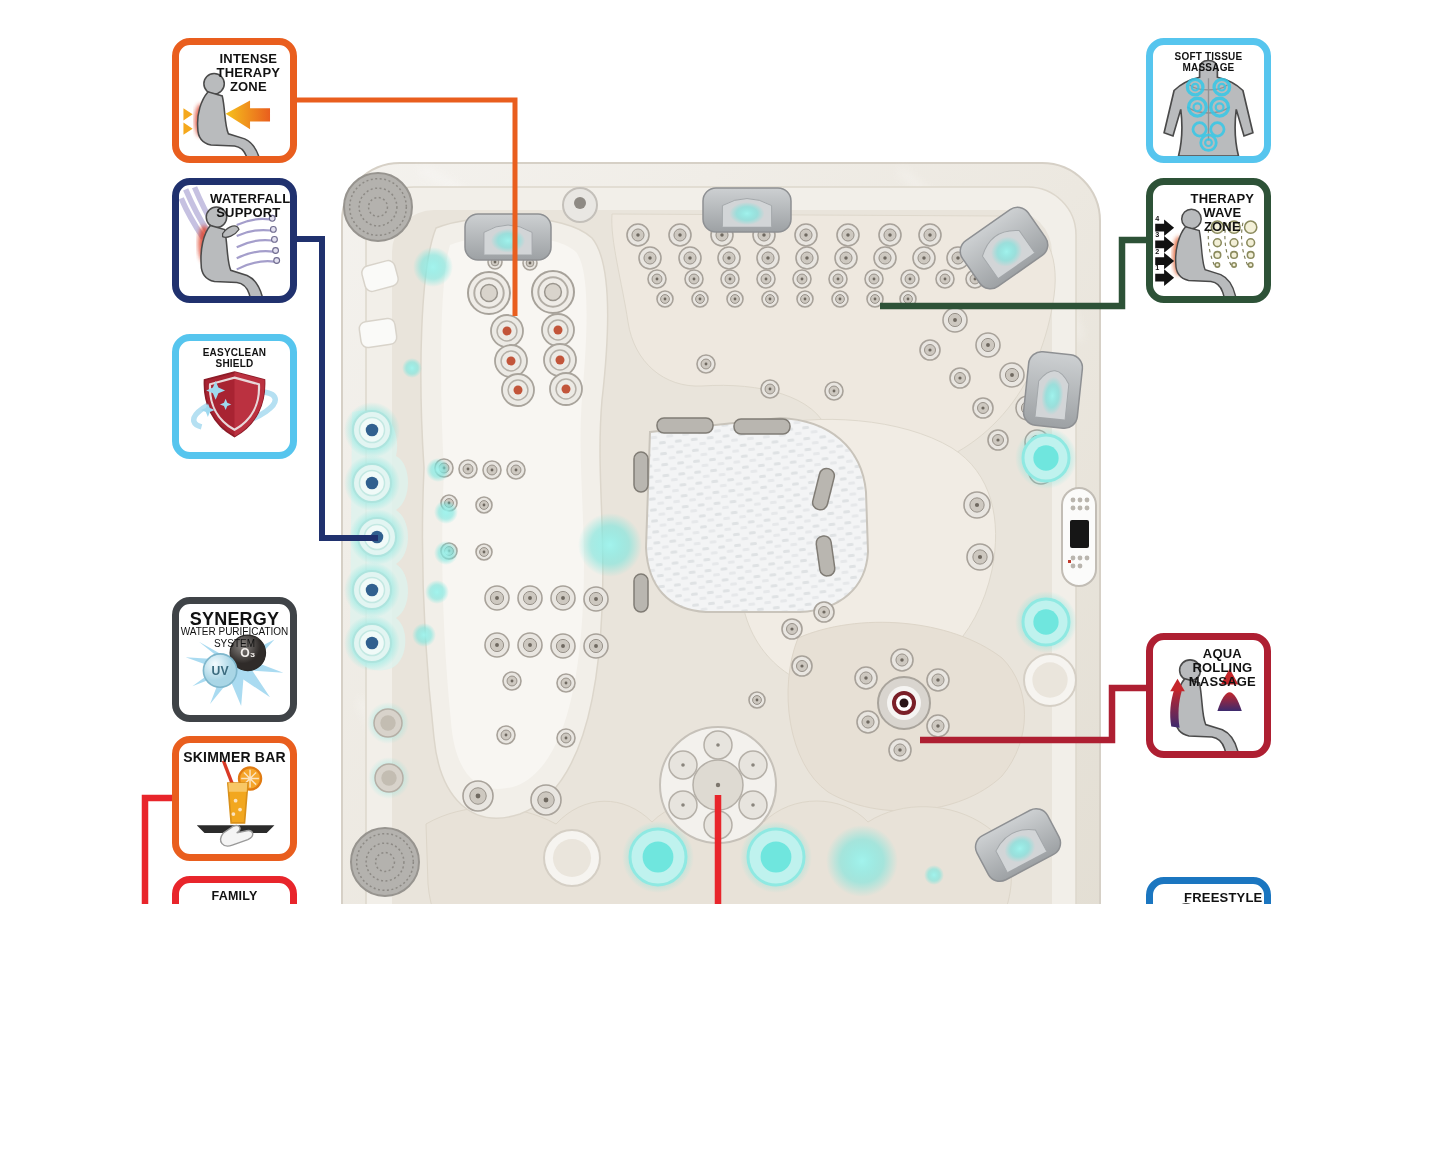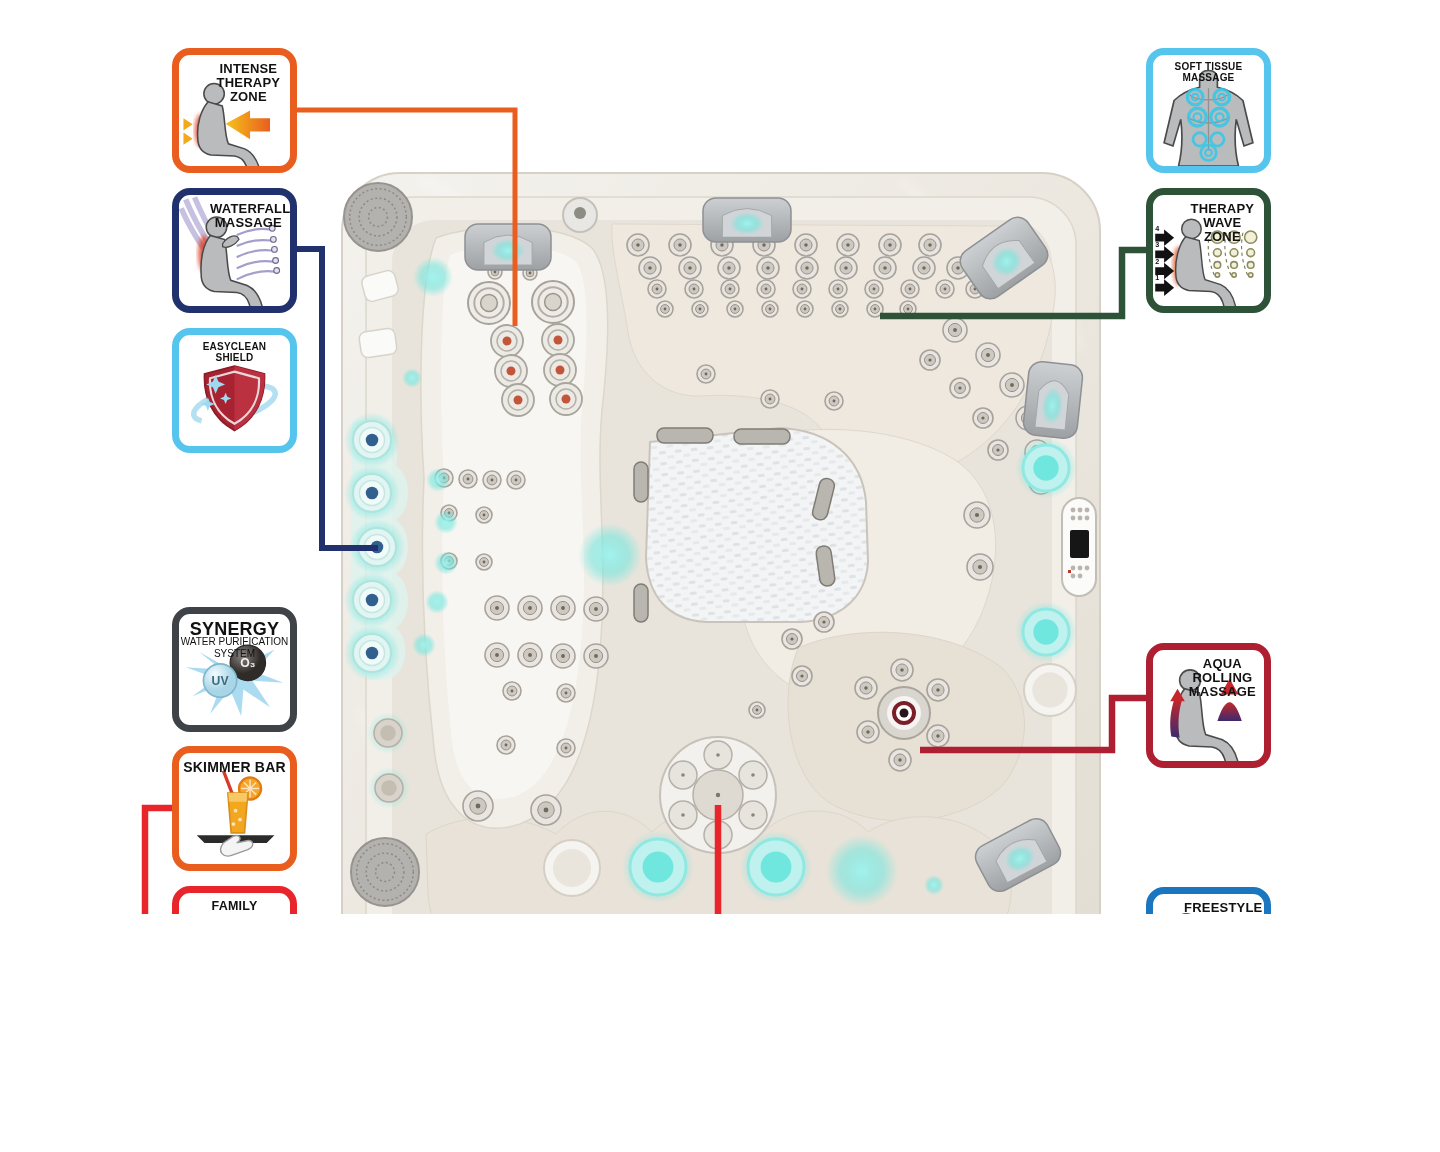--- a/index.html
+++ b/index.html
@@ -1,17 +1,17 @@
 <!DOCTYPE html>
 <html><head>
 <meta charset="utf-8">
 <style>
   html,body{margin:0;padding:0;background:#ffffff;}
   #stage{position:relative;width:1440px;height:904px;background:#fff;overflow:hidden;
-         font-family:"Liberation Sans", sans-serif;margin-top:10px;}
+         font-family:"Liberation Sans", sans-serif;}
   #tubsvg{position:absolute;left:0;top:0;width:1440px;height:1152px;}
   .badge{position:absolute;width:125px;height:125px;background:#fff;border-radius:18px;
          border:7px solid #000;box-sizing:border-box;}
   .badge-icon{position:absolute;left:0;top:0;width:100%;height:100%;}
   .badge-label{position:absolute;z-index:3;font-weight:bold;color:#111;
                white-space:pre-line;line-height:1.08;letter-spacing:.2px;}
   .lbl-center{left:0;right:0;top:7px;text-align:center;font-size:10px;}
   .lbl-right{left:28%;right:3%;top:7px;text-align:center;font-size:13px;}
   .lbl-mid{left:0;right:0;top:34px;text-align:center;font-size:18px;}
   .lbl-sub{position:absolute;left:0;right:0;top:22px;text-align:center;z-index:3;
@@ -773,24 +773,24 @@
     </g>
     <g fill="#e3e1f0" stroke="#6e6a8e" stroke-width="1">
       <circle cx="84" cy="30" r="2.6"></circle>
           <circle cx="85" cy="40" r="2.6"></circle>
           <circle cx="86" cy="49" r="2.6"></circle>
       <circle cx="87" cy="59" r="2.6"></circle>
           <circle cx="88" cy="68" r="2.6"></circle>
     </g>
   </svg>
   <div class="badge-label lbl-right">WATERFALL
-MASSAGE</div>
-</div>
-
-<div class="badge" style="left: 172px; top: 318px; border-color: rgb(86, 197, 238);">
+SUPPORT</div>
+</div>
+
+<div class="badge" style="left: 172px; top: 334px; border-color: rgb(86, 197, 238);">
   <svg class="badge-icon" viewBox="0 0 100 100">
     <ellipse cx="50" cy="62" rx="38" ry="13" fill="none" stroke="#b5e0f2" stroke-width="5" transform="rotate(-16 50 62)" stroke-dasharray="58 18"></ellipse>
     <path d="M50,28 L77,35 C78,56 70,75 50,86 C30,75 22,56 23,35 Z" fill="#a82332" stroke="#8c1c28" stroke-width="1.5"></path>
     <path d="M50,28 L77,35 C78,56 70,75 50,86 Z" fill="#bb3140"></path>
     <path d="M50,33 L72,39 C73,56 66,71 50,80 C34,71 27,56 28,39 Z" fill="none" stroke="#e8d8da" stroke-width="2"></path>
     <g fill="#9fd9ef">
       <path d="M33,36 l2.5,6 6,2.5 -6,2.5 -2.5,6 -2.5,-6 -6,-2.5 6,-2.5 z"></path>
       <path d="M26,56 l1.8,4.4 4.4,1.8 -4.4,1.8 -1.8,4.4 -1.8,-4.4 -4.4,-1.8 4.4,-1.8 z"></path>
       <path d="M42,52 l1.5,3.6 3.6,1.5 -3.6,1.5 -1.5,3.6 -1.5,-3.6 -3.6,-1.5 3.6,-1.5 z"></path>
     </g>

